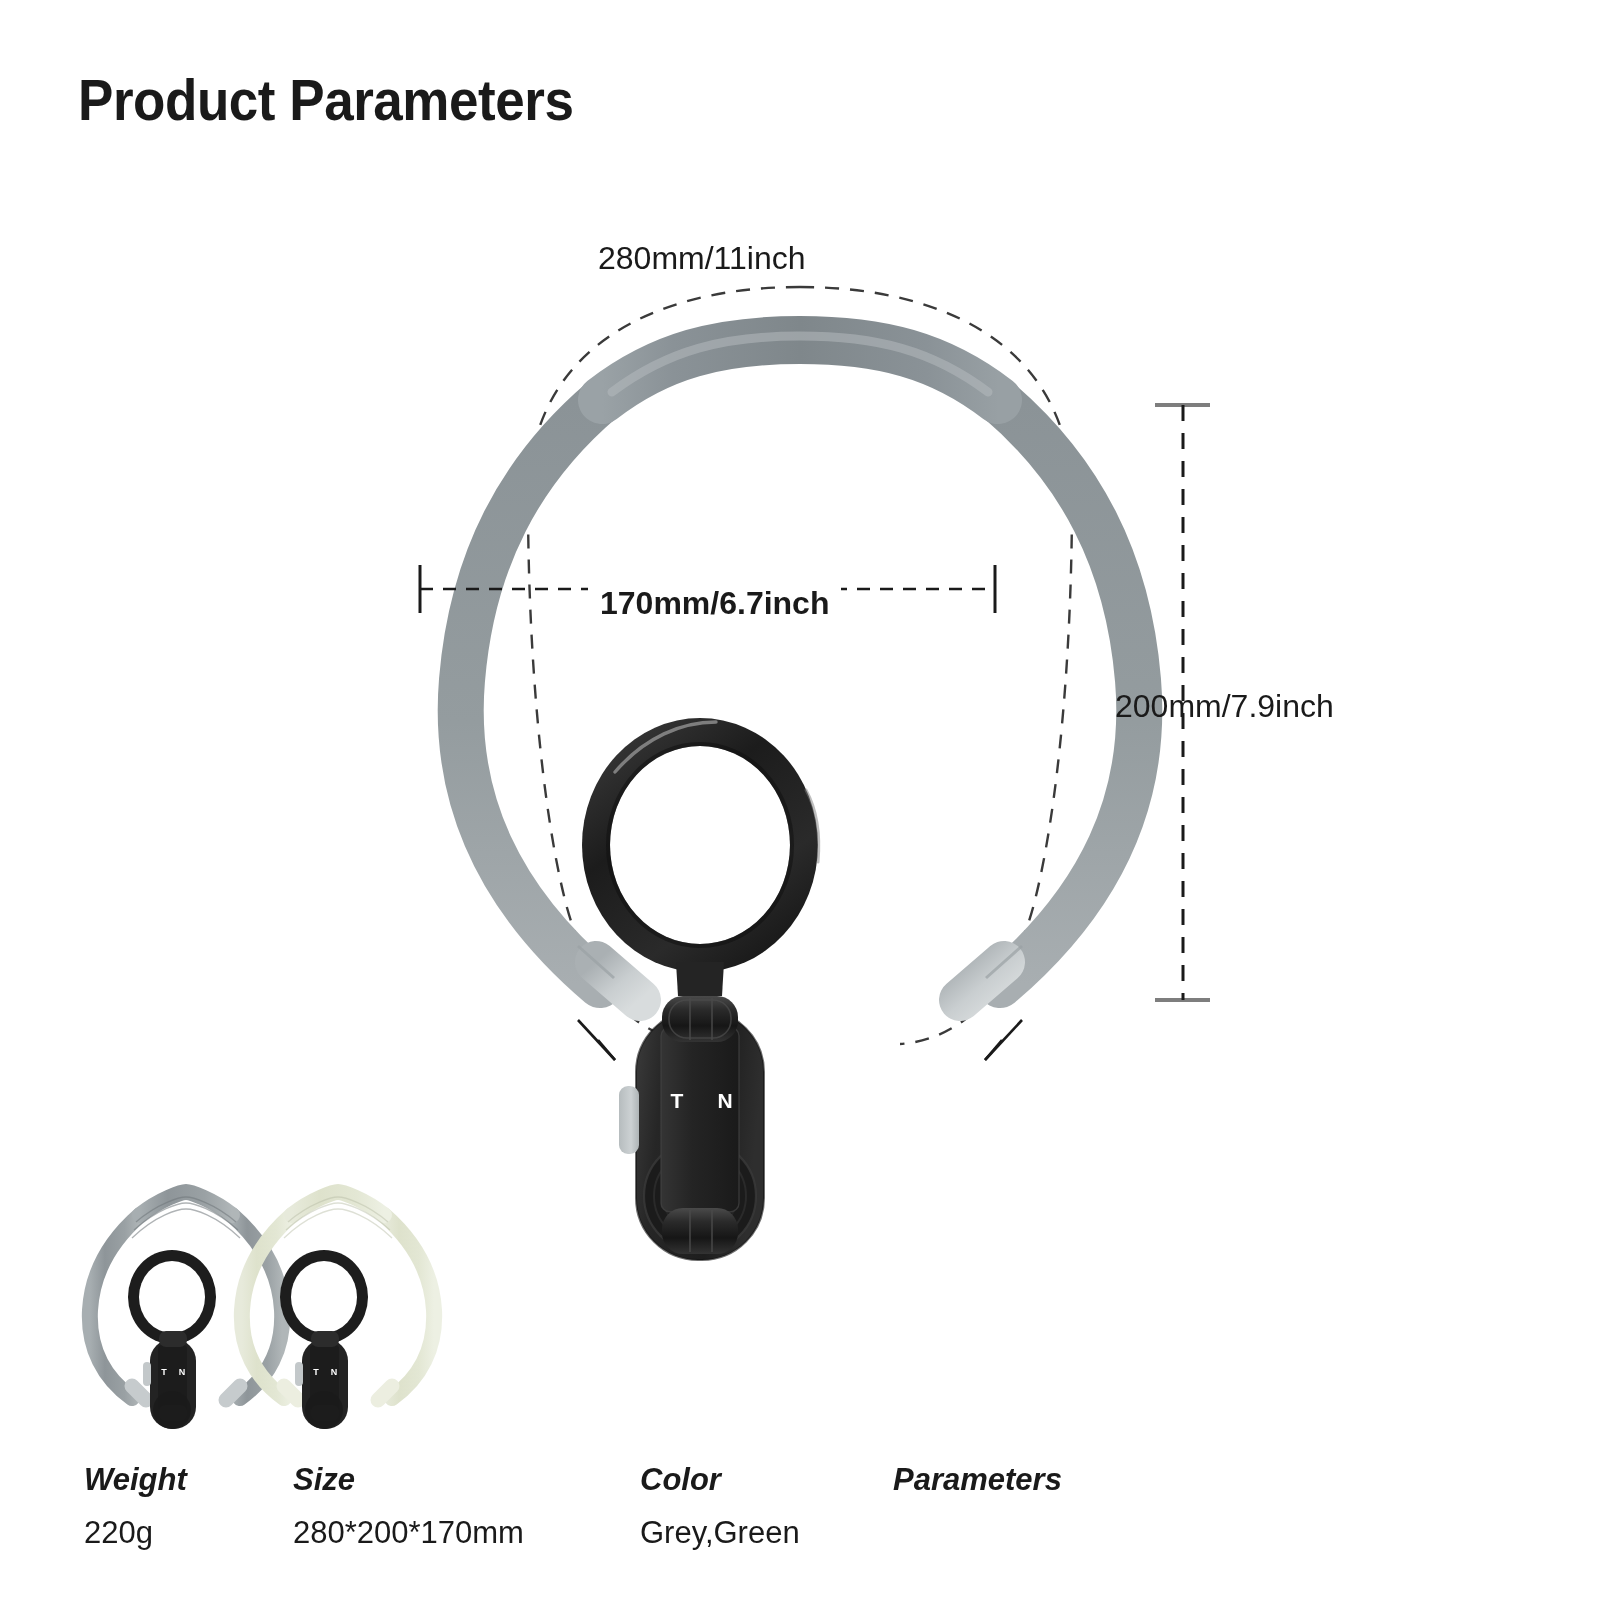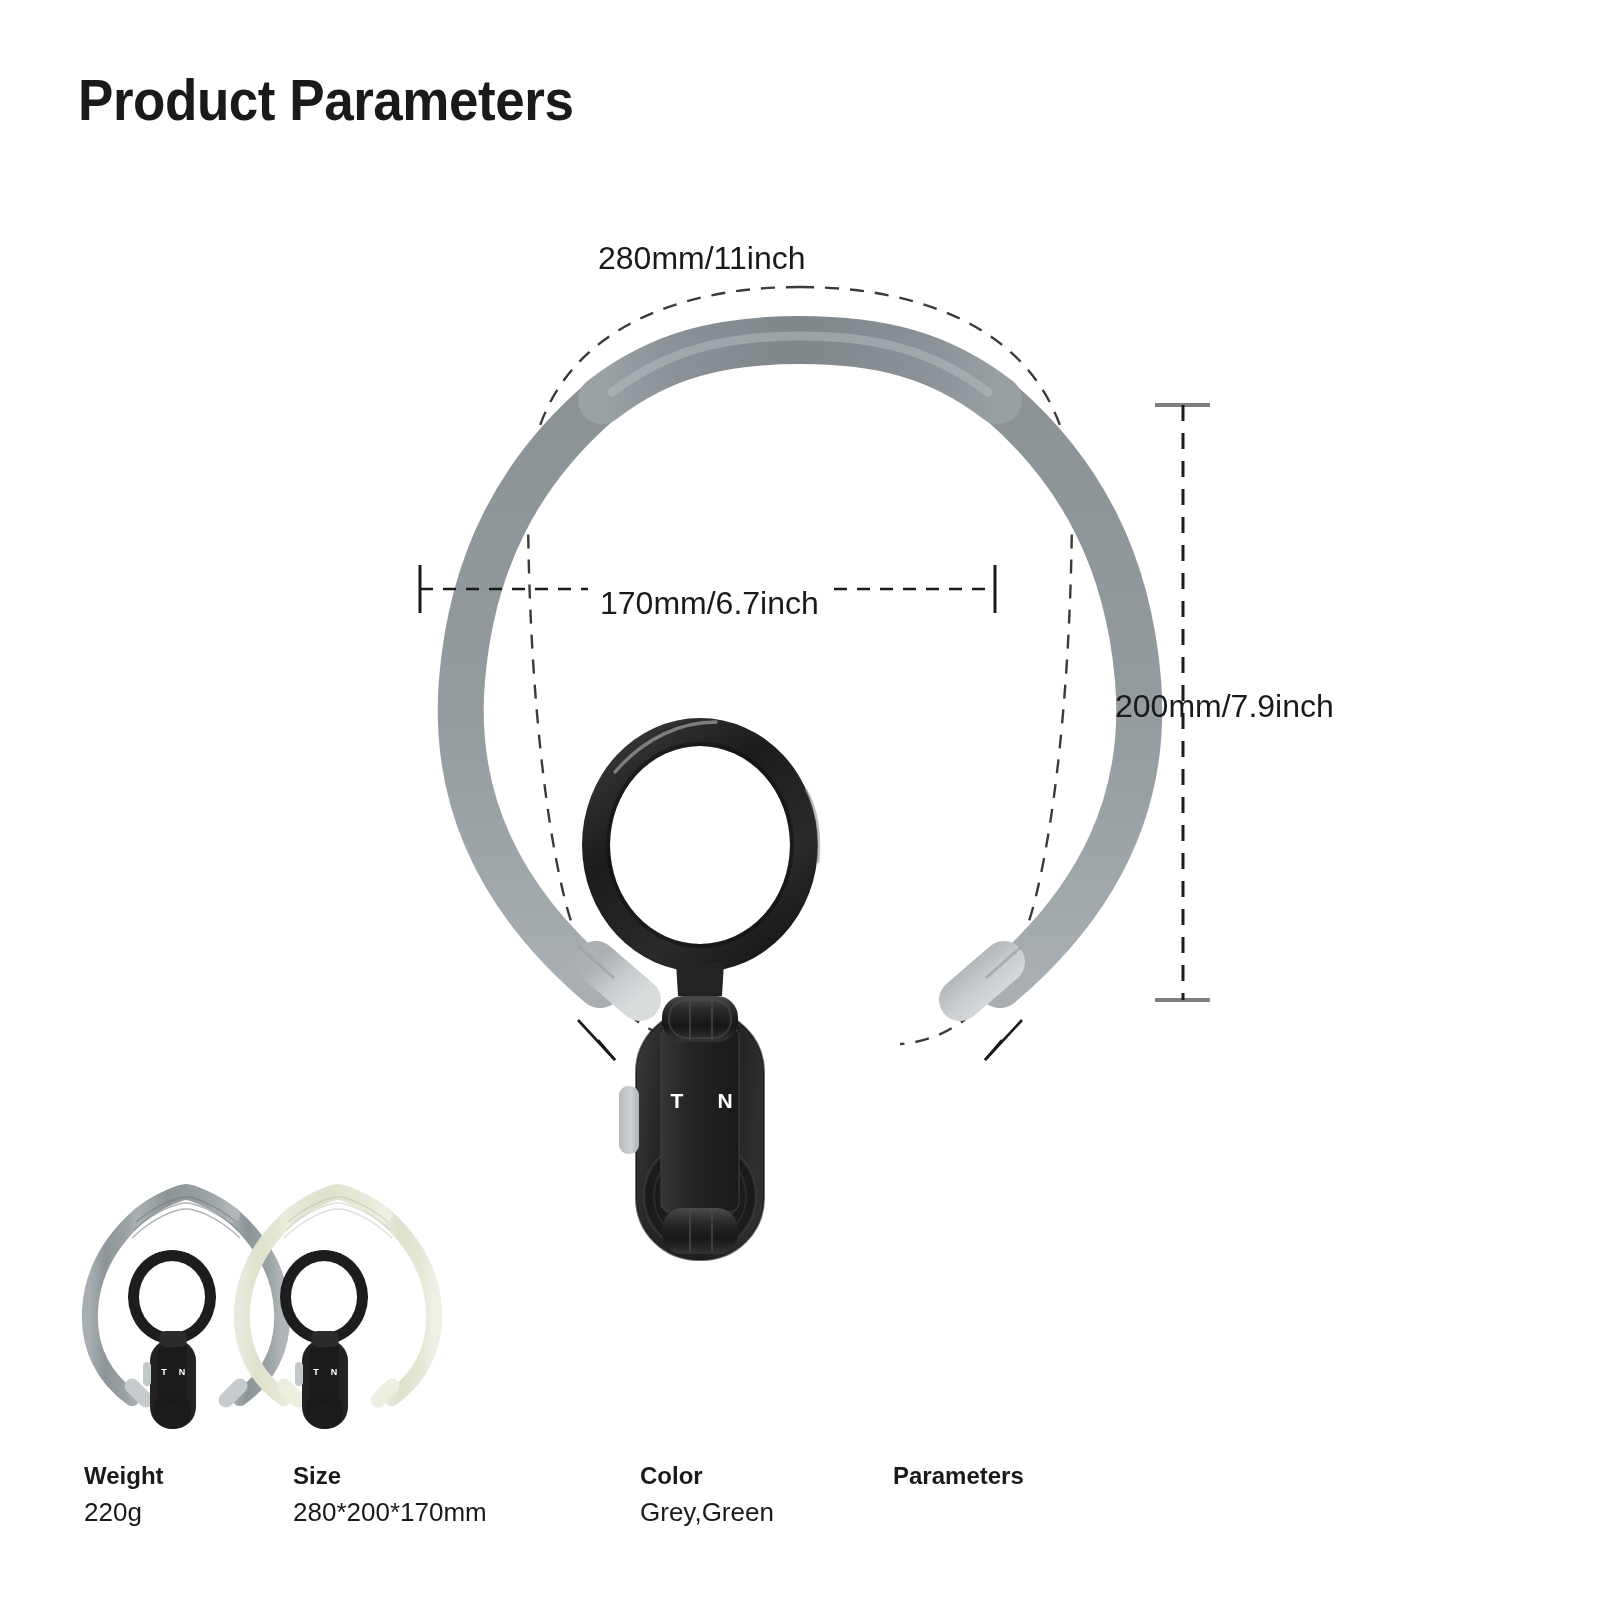--- a/index.html
+++ b/index.html
@@ -34,21 +34,21 @@
   .dim-label {
     position: absolute;
     font-size: 32px;
     font-weight: normal;
     color: #1a1a1a;
     white-space: nowrap;
     letter-spacing: 0px;
     margin-top: 22px;
   }
   #dim-top-label   { left: 598px; top: 218px; }
-  #dim-mid-label   { left: 588px; top: 563px; background: #ffffff; padding: 0 12px; }
+  #dim-mid-label   { left: 588px; top: 563px; background: #ffffff; padding: 0 12px; font-weight: bold; }
   #dim-right-label { left: 1115px; top: 666px; }
 
   
   #product-stage {
     position: absolute;
     left: 0;
     top: 0;
     width: 1600px;
     height: 1600px;
     pointer-events: none;
@@ -57,31 +57,32 @@
   
   #spec-row {
     position: absolute;
     left: 0;
     top: 1462px;
     width: 1600px;
     height: 120px;
   }
   .spec-block { position: absolute; top: 0; }
   .spec-title {
-    font-size: 24px;
+    font-size: 31px;
     font-weight: bold;
     line-height: 1.18;
     white-space: nowrap;
+    font-style: italic;
   }
   .spec-value {
-    font-size: 26px;
+    font-size: 31px;
     font-weight: normal;
     line-height: 1.18;
     white-space: nowrap;
-    margin-top: 7px;
+    margin-top: 16px;
   }
   #spec-weight    { left: 84px; }
   #spec-size      { left: 293px; }
   #spec-color     { left: 640px; }
   #spec-materials { left: 893px; }
 </style>
 </head>
 <body>
 
 <div id="page-title">Product Parameters</div>

